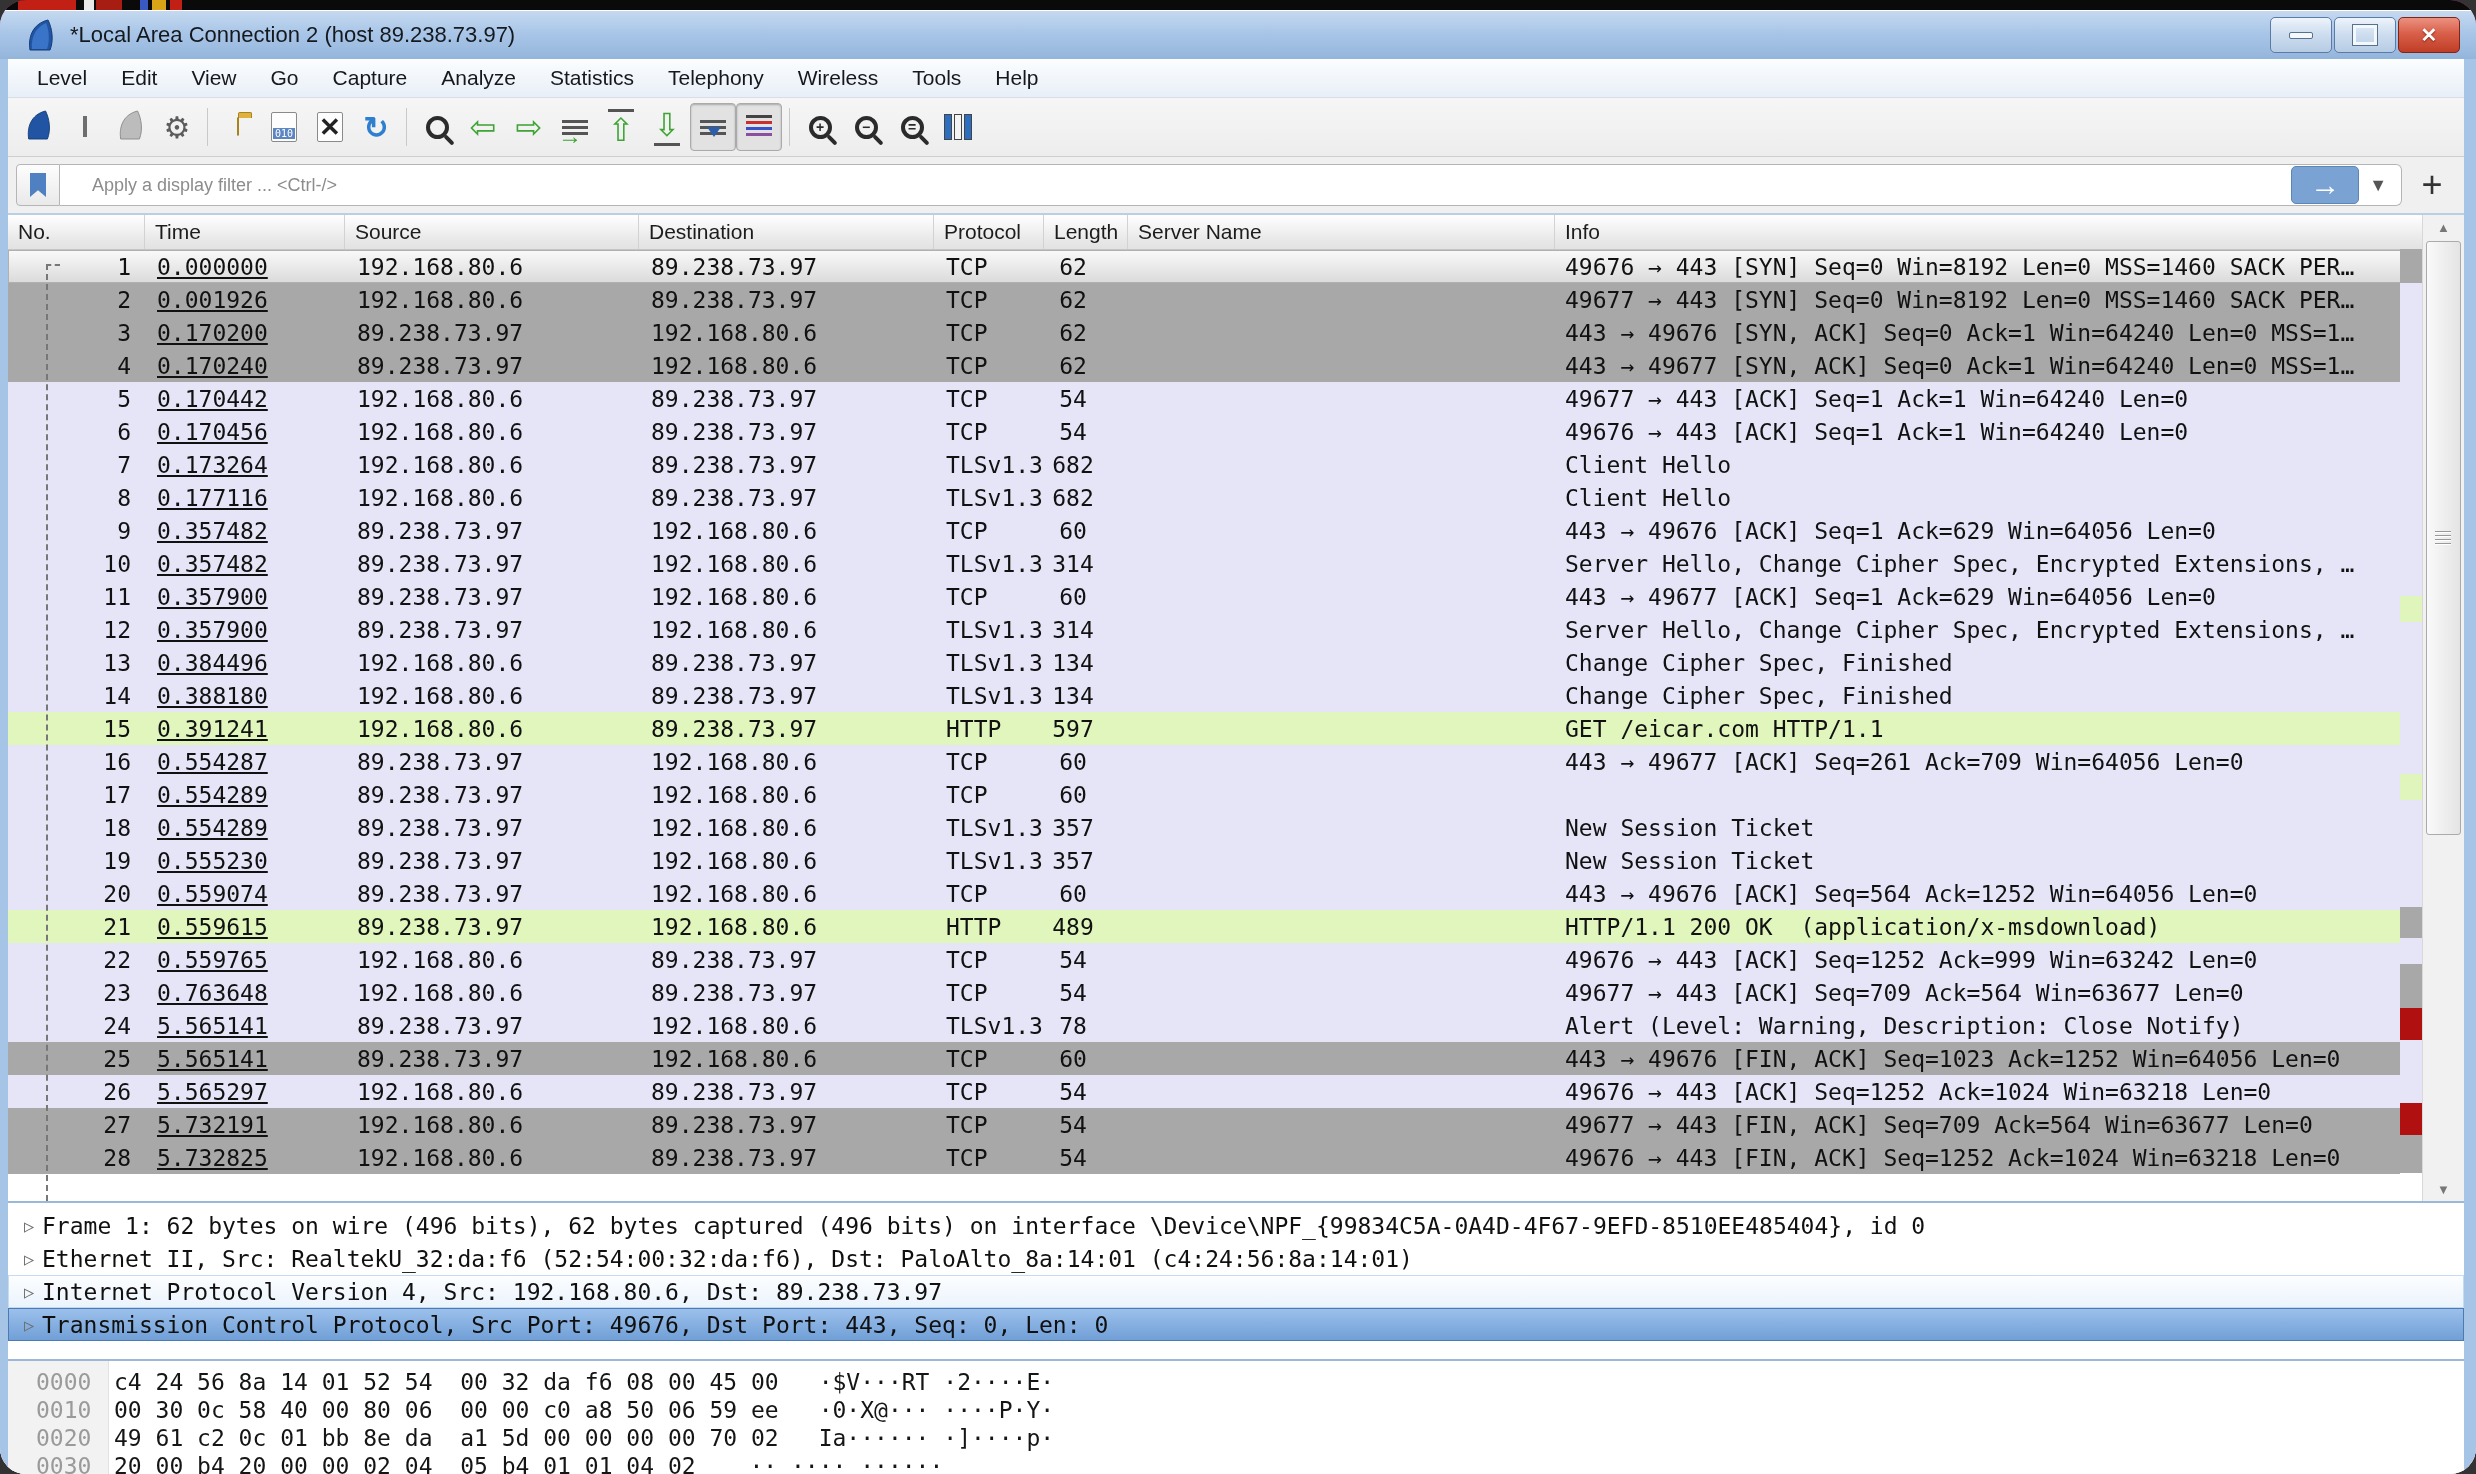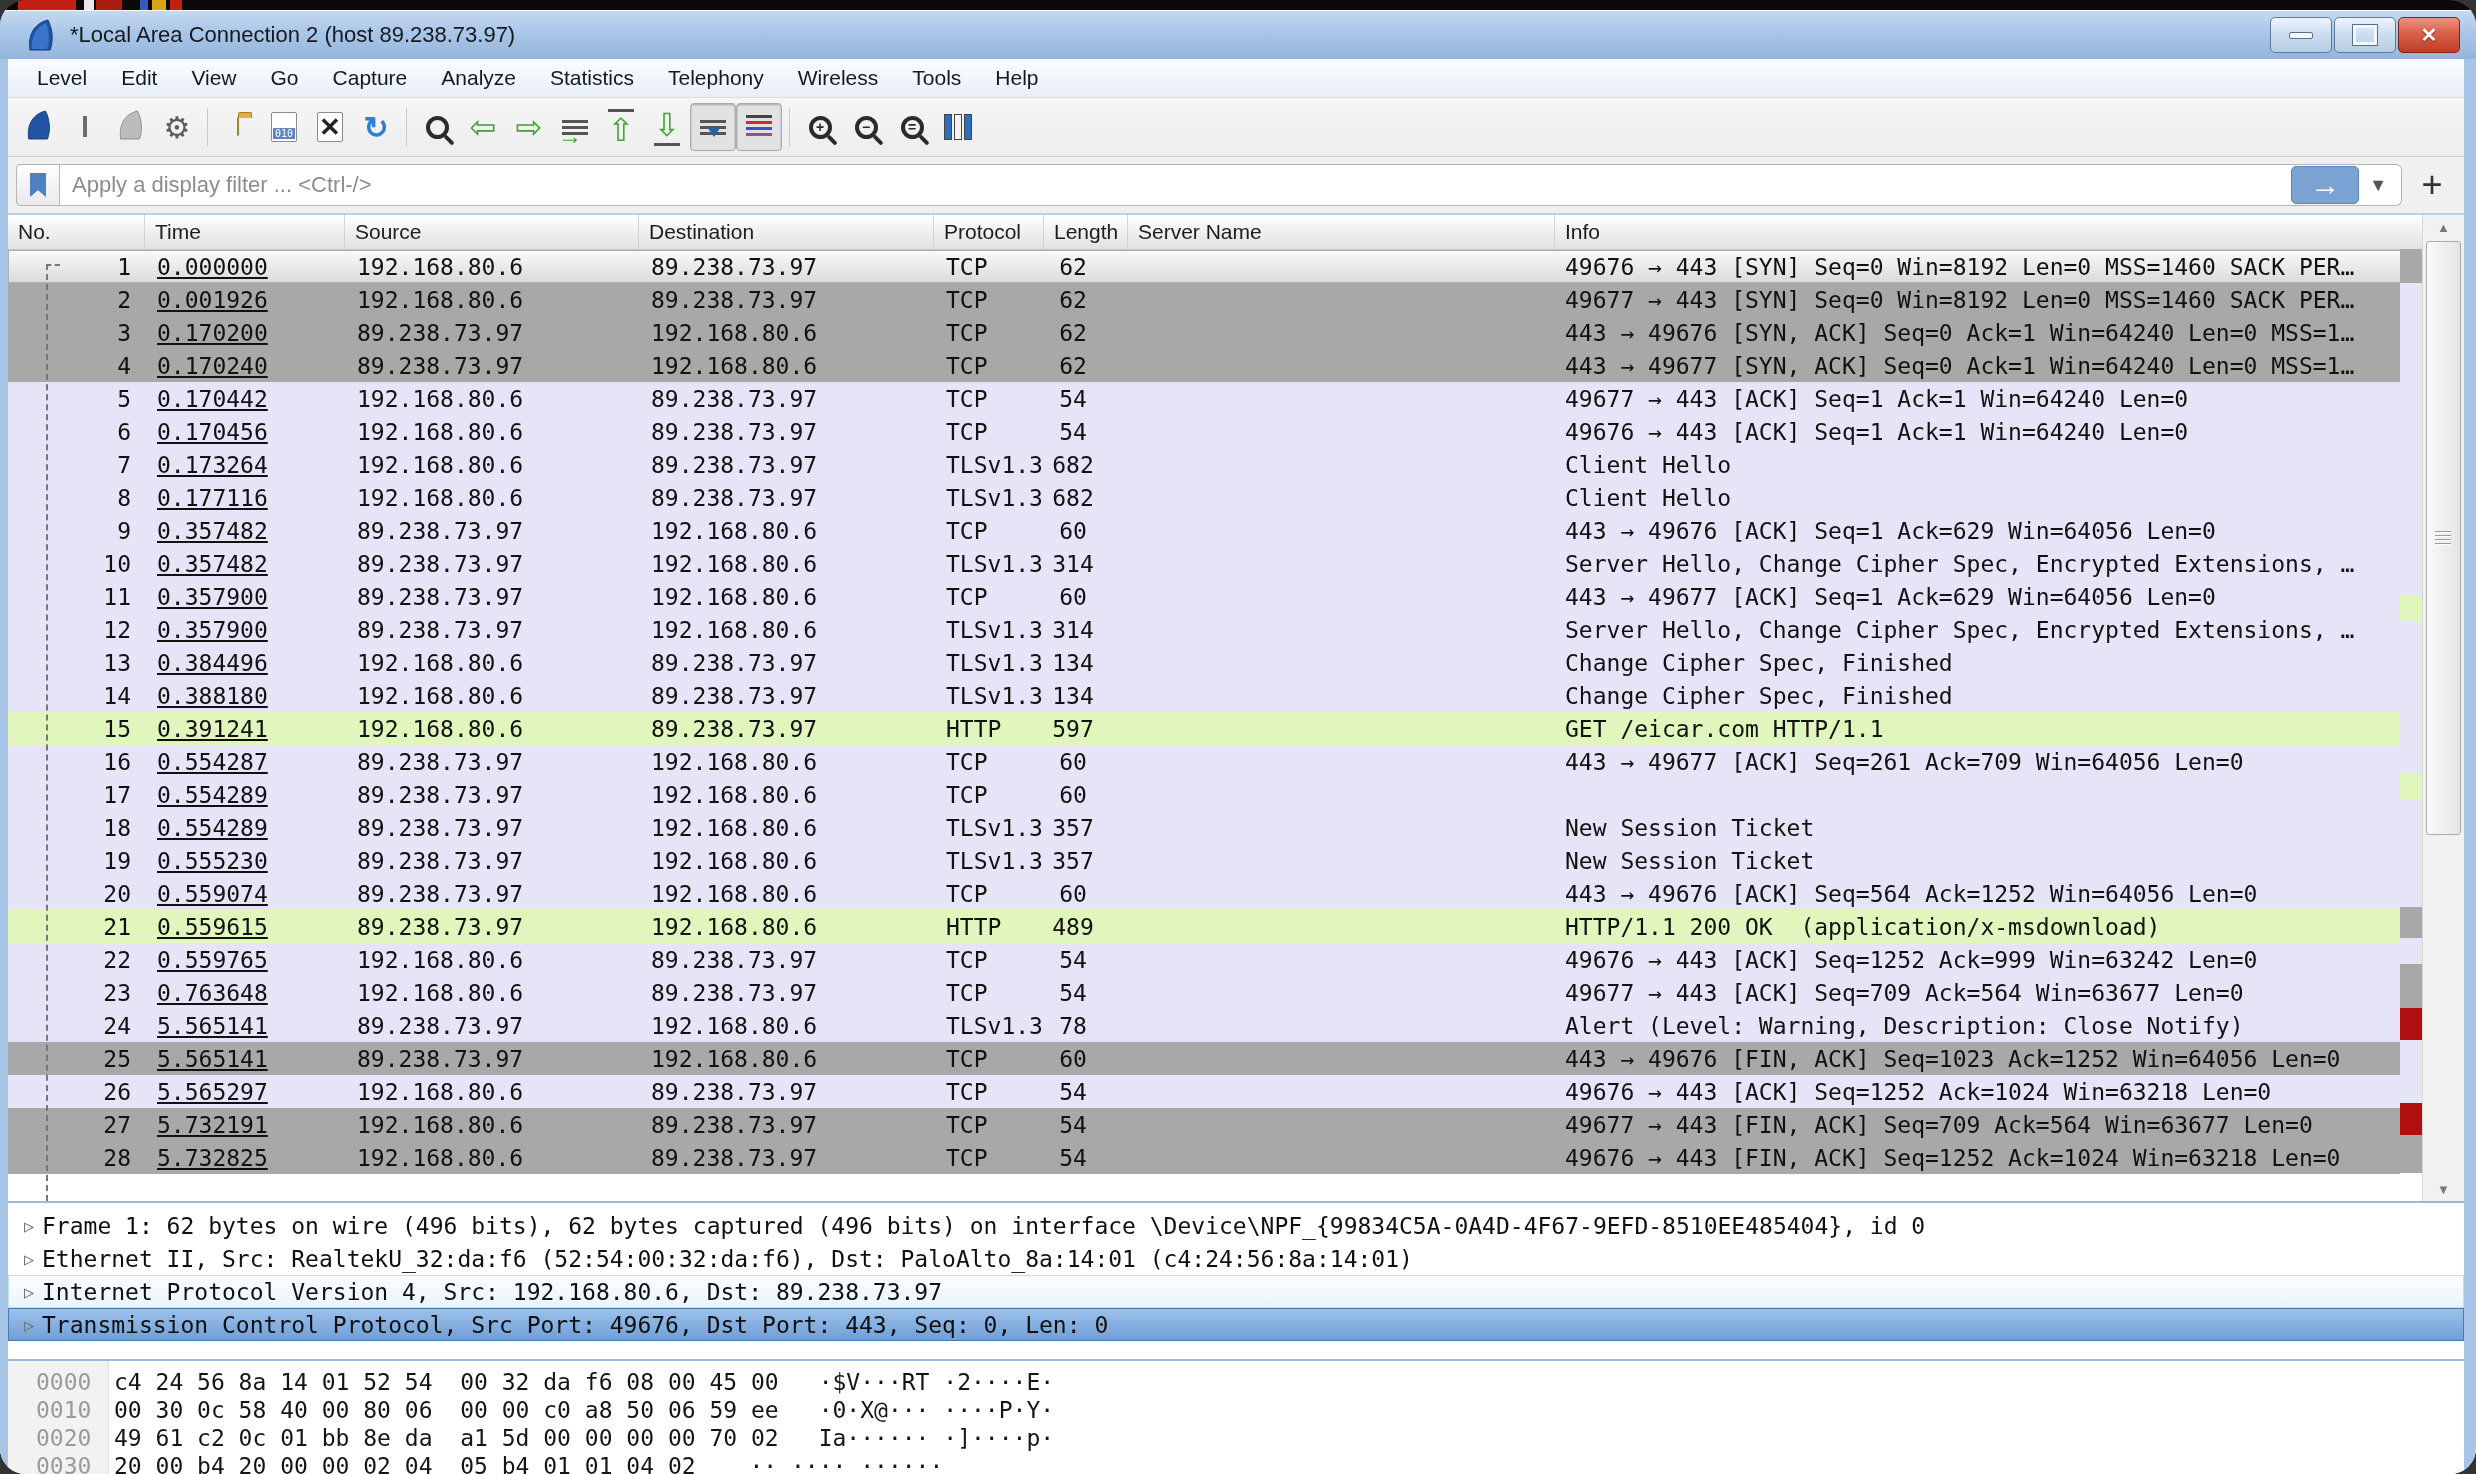--- a/index.html
+++ b/index.html
@@ -71,21 +71,21 @@
   .ic-cols i{width:6px;height:24px;background:#2d6fbe;border:1px solid #444;}
   .ic-cols i.mid{background:#f4f4f4;}
   
   .filterbar{height:56px;background:#f0f0f0;display:flex;align-items:center;padding:0 10px 0 8px;
              border-bottom:2px solid #b9cfe4;flex:none;}
   .bookmark-btn{width:42px;height:40px;border:1px solid #b5b5b5;border-radius:4px 0 0 4px;
                 background:linear-gradient(#fdfdfd,#e9e9e9);display:flex;align-items:center;justify-content:center;}
   .bookmark{width:16px;height:24px;background:#4f81c2;clip-path:polygon(0 0,100% 0,100% 100%,50% 72%,0 100%);}
   .filter-input{flex:1;height:40px;background:#fff;border:1px solid #b5b5b5;border-left:none;
                 border-radius:0 6px 6px 0;display:flex;align-items:center;padding-left:12px;}
-  .filter-placeholder{color:#8c8c8c;font-size:22px;}
+  .filter-placeholder{color:#8c8c8c;font-size:18px;margin-left:20px;}
   .apply-btn{width:66px;height:36px;background:#7aa3d4;border:1px solid #5d86b8;border-radius:5px;
              display:flex;align-items:center;justify-content:center;margin-right:10px;}
   .apply-arrow{color:#fff;font-size:30px;font-weight:bold;line-height:1;}
   .caret{color:#555;font-size:18px;margin-right:14px;}
   .plus-btn{width:44px;height:40px;display:flex;align-items:center;justify-content:center;
             font-size:36px;color:#333;margin-left:8px;}
   
   .plist{flex:none;height:986px;background:#fff;position:relative;display:flex;flex-direction:column;
          border-bottom:2px solid #9ab8d8;}
   .phead{height:34px;display:flex;background:linear-gradient(#ffffff,#e9e9e9 70%,#e2e2e2);

